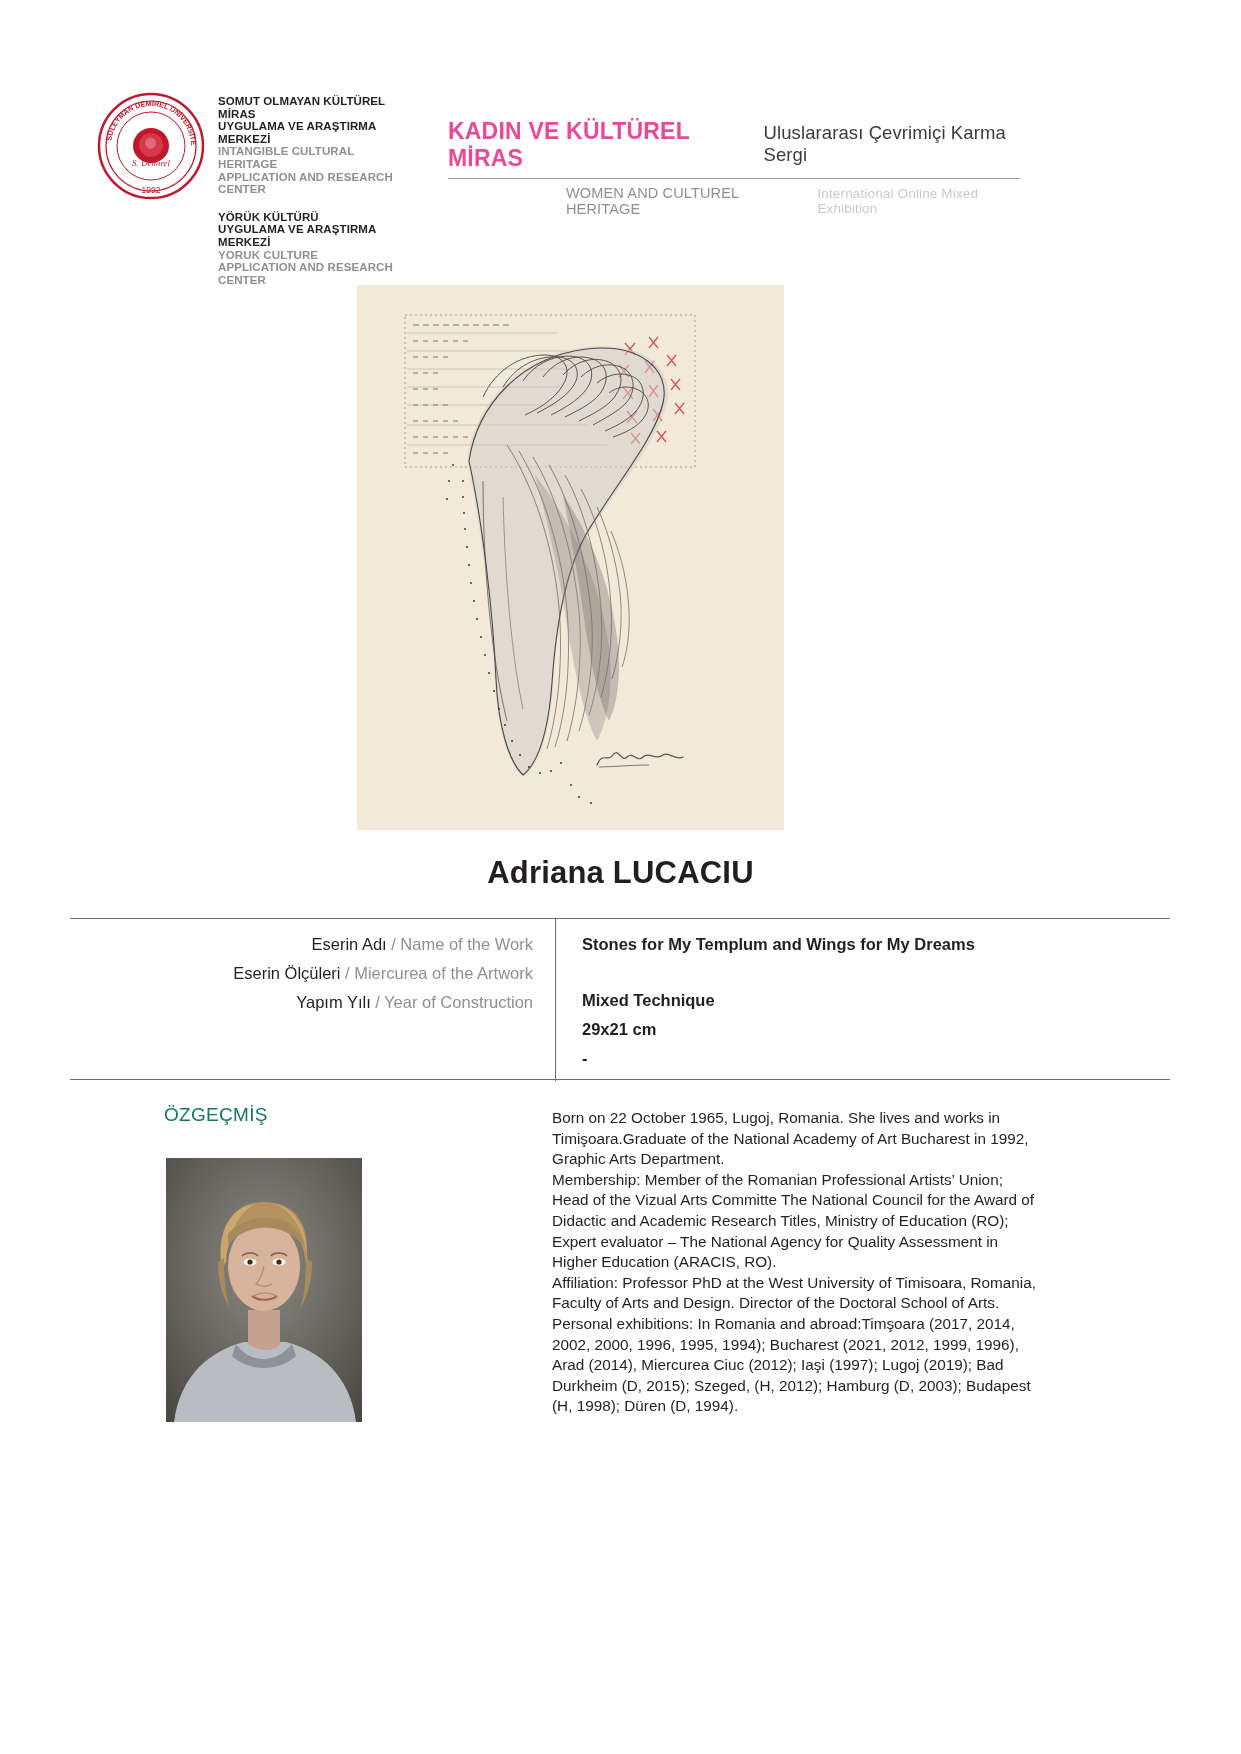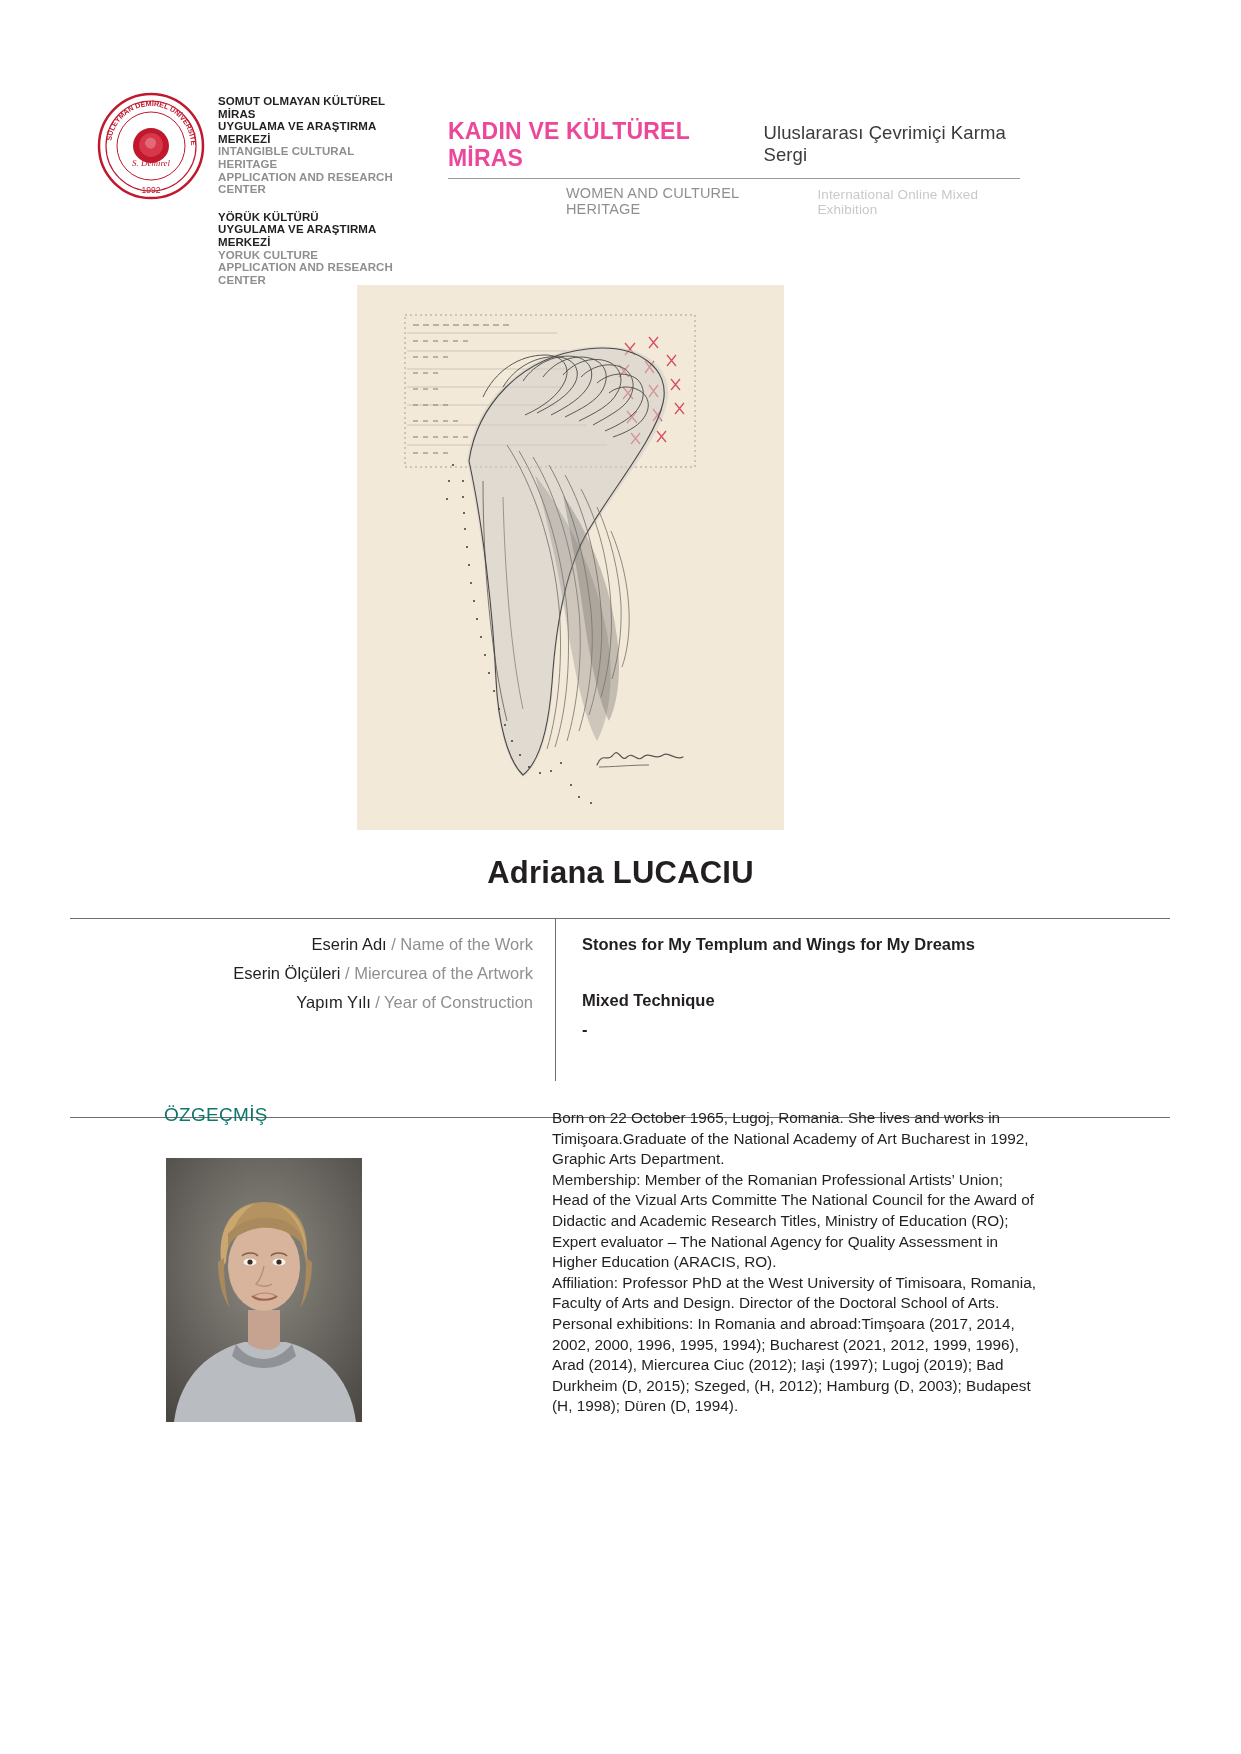--- a/index.html
+++ b/index.html
@@ -41,21 +41,21 @@
   .title-tr {
     font-size:23px; font-weight:bold; letter-spacing:0.2px; color:#ec4899;
   }
   .title-sub-tr {
     font-size:18.5px; color:#3b3b3b; letter-spacing:0.1px;
   }
   .title-rule {
     border-bottom:1px solid #9a9a9a; margin-top:6px; width:572px;
   }
   .title-row2 {
-    display:flex; align-items:flex-end; gap:16px; margin-top:6px; padding-left:118px;
+    display:flex; align-items:center; gap:16px; margin-top:6px; padding-left:118px;
   }
   .title-en {
     font-size:14.5px; color:#8d8f91; letter-spacing:0.15px;
   }
   .title-sub-en {
     font-size:13.5px; color:#c8c9cb; letter-spacing:0.15px;
   }
 
   
   .artwork {
@@ -67,21 +67,21 @@
 
   
   .artist-name {
     position:absolute; left:0; top:855px; width:100%;
     text-align:center;
     font-size:31px; font-weight:bold; letter-spacing:0.2px;
   }
 
   
   .info-table {
-    position:absolute; left:70px; top:918px; width:1100px; height:200px;
+    position:absolute; left:70px; top:918px; width:1100px; height:162px;
     border-top:1px solid #6f6f6f;
     border-bottom:1px solid #6f6f6f;
   }
   .info-divider {
     position:absolute; left:485px; top:0; width:1px; height:162px;
     background:#6f6f6f;
   }
   .info-left {
     position:absolute; left:0; top:0; width:485px; height:100%;
     padding:14px 22px 0 0;
@@ -308,20 +308,21 @@
     </div>
     <div class="lbl-row">
       <span class="lbl-tr">Yapım Yılı</span>
       <span class="lbl-en">/ Year of Construction</span>
     </div>
   </div>
 
   <div class="info-right">
     <div class="val-row">Stones for My Templum and Wings for My Dreams</div>
     <div class="val-row sp">Mixed Technique</div>
+    <div class="val-row">29x21 cm</div>
     <div class="val-row">-</div>
   </div>
 </div>
 
 <div class="bio-heading">ÖZGEÇMİŞ</div>
 
 <div class="portrait">
   <svg width="196" height="264" viewBox="0 0 196 264" xmlns="http://www.w3.org/2000/svg">
     <rect width="196" height="264" fill="#57544f"></rect>
     <rect width="196" height="264" fill="#6b6762"></rect>

